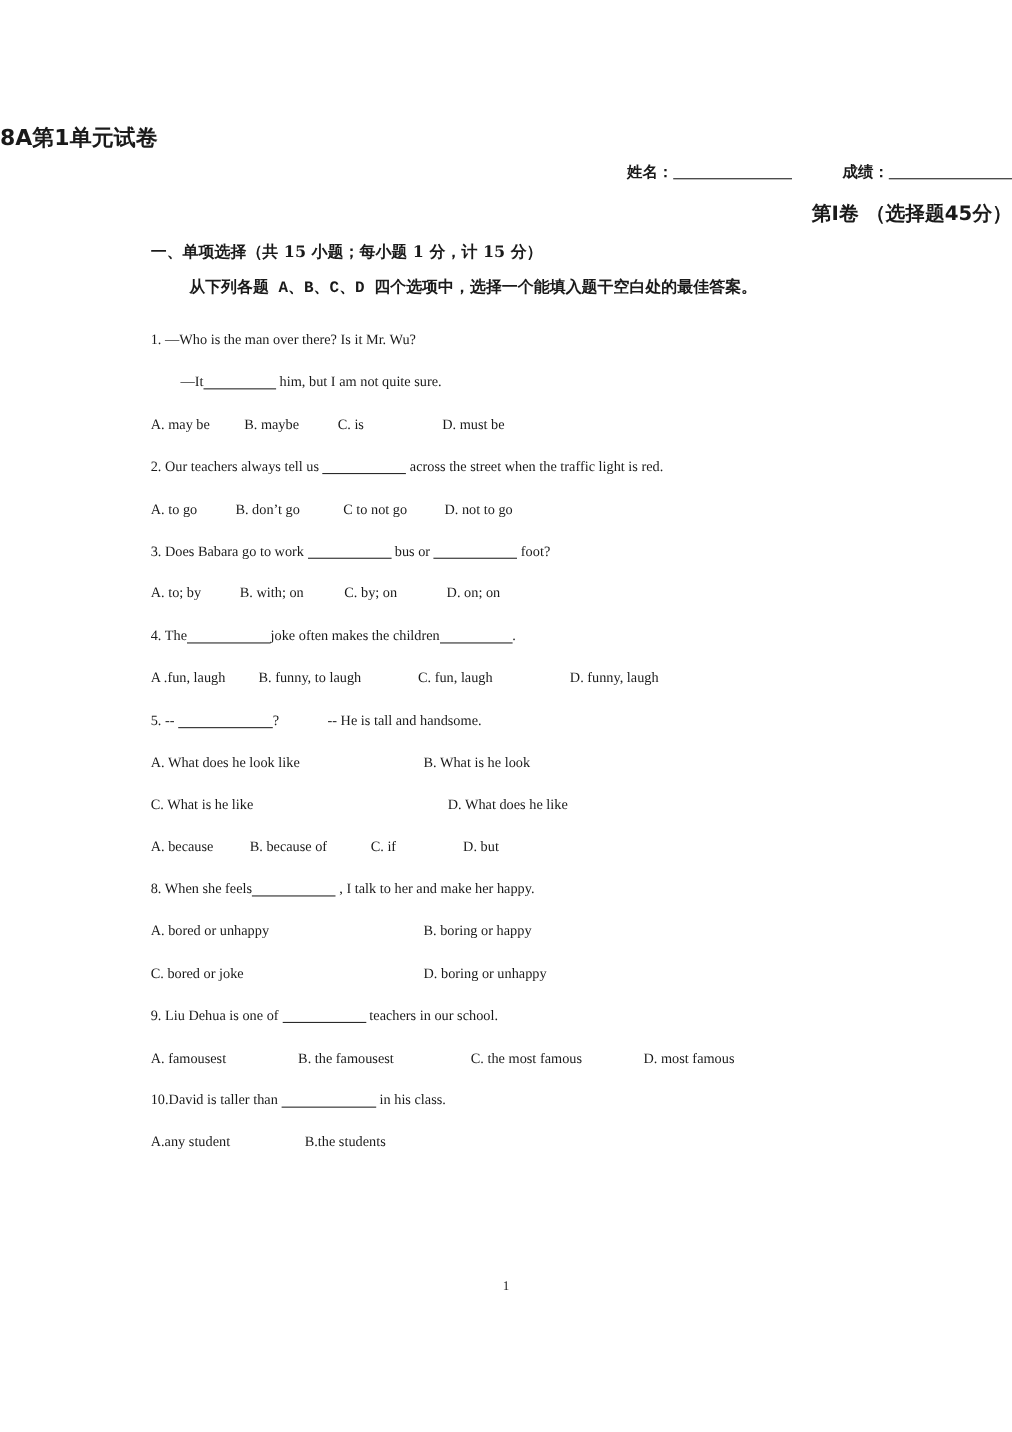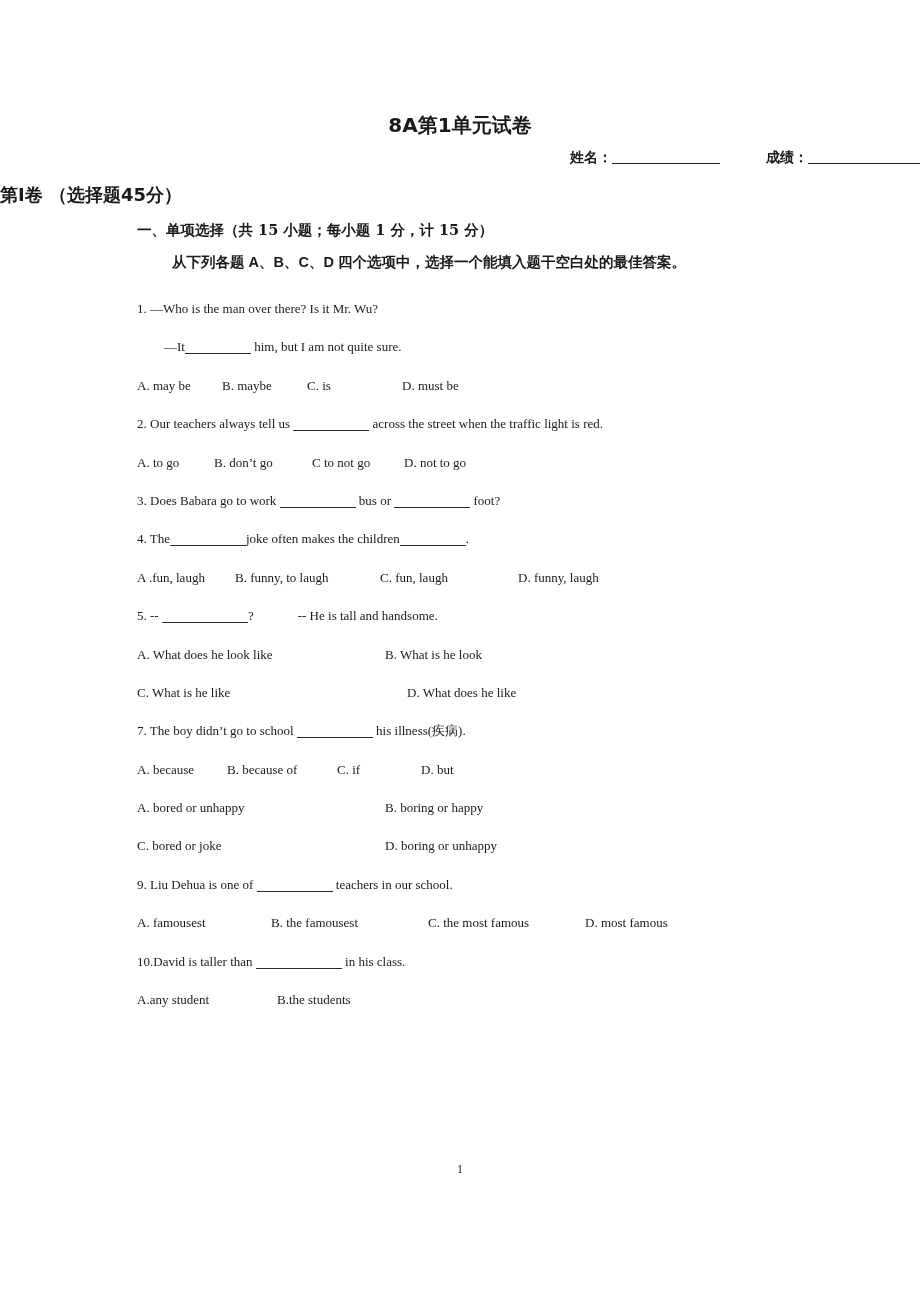--- a/index.html
+++ b/index.html
@@ -23,21 +23,21 @@
     height: 1302px;
     background: #fff;
   }
 
   
   .doc-title {
     position: absolute;
     left: 0;
     top: 112px;
     width: 920px;
-    text-align: center;
+    text-align: left;
     font-family: "DejaVu Sans", "Liberation Sans", sans-serif;
     font-weight: 700;
     font-size: 20px;
     letter-spacing: 0px;
     line-height: 26px;
   }
   .name-score-row {
     position: absolute;
     left: 0;
     top: 146px;
@@ -55,21 +55,21 @@
     height: 14px;
     vertical-align: -2px;
   }
   .gap-wide { display: inline-block; width: 46px; }
 
   .part-title {
     position: absolute;
     left: 0;
     top: 182px;
     width: 920px;
-    text-align: left;
+    text-align: right;
     font-family: "DejaVu Sans", "Liberation Sans", sans-serif;
     font-weight: 700;
     font-size: 18px;
     line-height: 26px;
   }
 
   
   .section-heading {
     position: absolute;
     left: 137px;
@@ -77,21 +77,21 @@
     font-family: "DejaVu Serif", "Liberation Serif", serif;
     font-weight: 700;
     font-size: 14.5px;
     line-height: 24px;
     white-space: nowrap;
   }
   .section-instruction {
     position: absolute;
     left: 172px;
     top: 250px;
-    font-family: Liberation Sans, sans-serif;
+    font-family: Liberation Mono, monospace;
     font-weight: 700;
     font-size: 14.5px;
     line-height: 24px;
     white-space: nowrap;
   }
 
   
   .qbody {
     position: absolute;
     left: 137px;
@@ -167,47 +167,50 @@
     </div>
     <div class="line">
       <span class="opt" style="width:77px">A. to go</span><span class="opt" style="width:98px">B. don’t go</span><span class="opt" style="width:92px">C to not go</span><span class="opt">D. not to go</span>
     </div>
 
     <div class="line">
       <span>3. Does Babara go to work</span> <span class="blank b-lg"></span>
       <span>bus or</span> <span class="blank b-lg"></span>
       <span>foot?</span>
     </div>
+    <div class="line">
+      <span class="opt" style="width:81px">A. to; by</span><span class="opt" style="width:95px">B. with; on</span><span class="opt" style="width:93px">C. by; on</span><span class="opt">D. on; on</span>
+    </div>
 
     <div class="line">
       <span>4. The</span><span class="blank b-lg"></span><span>joke often makes the children</span><span class="blank b-md"></span><span>.</span>
     </div>
     <div class="line">
       <span class="opt" style="width:98px">A .fun, laugh</span><span class="opt" style="width:145px">B. funny, to laugh</span><span class="opt" style="width:138px">C. fun, laugh</span><span class="opt">D. funny, laugh</span>
     </div>
 
     <div class="line">
       <span>5. --</span> <span class="blank b-xl"></span><span>?</span><span style="display:inline-block;width:44px"></span><span>-- He is tall and handsome.</span>
     </div>
     <div class="line">
       <span class="opt" style="width:248px">A. What does he look like</span><span class="opt">B. What is he look</span>
     </div>
     <div class="line">
       <span class="opt" style="width:270px">C. What is he like</span><span class="opt">D. What does he like</span>
     </div>
 
 
     <div class="line">
-      <span>7. The boy didn’t go to school</span> <span class="blank b-lg"></span>
-      <span>his illness(疾病).</span>
-    </div>
-    <div class="line">
       <span class="opt" style="width:90px">A. because</span><span class="opt" style="width:110px">B. because of</span><span class="opt" style="width:84px">C. if</span><span class="opt">D. but</span>
     </div>
 
+    <div class="line">
+      <span>8. When she feels</span><span class="blank b-lg"></span>
+      <span>, I talk to her and make her happy.</span>
+    </div>
     <div class="line">
       <span class="opt" style="width:248px">A. bored or unhappy</span><span class="opt">B. boring or happy</span>
     </div>
     <div class="line">
       <span class="opt" style="width:248px">C. bored or joke</span><span class="opt">D. boring or unhappy</span>
     </div>
 
     <div class="line">
       <span>9. Liu Dehua is one of</span> <span class="blank b-lg"></span>
       <span>teachers in our school.</span>

